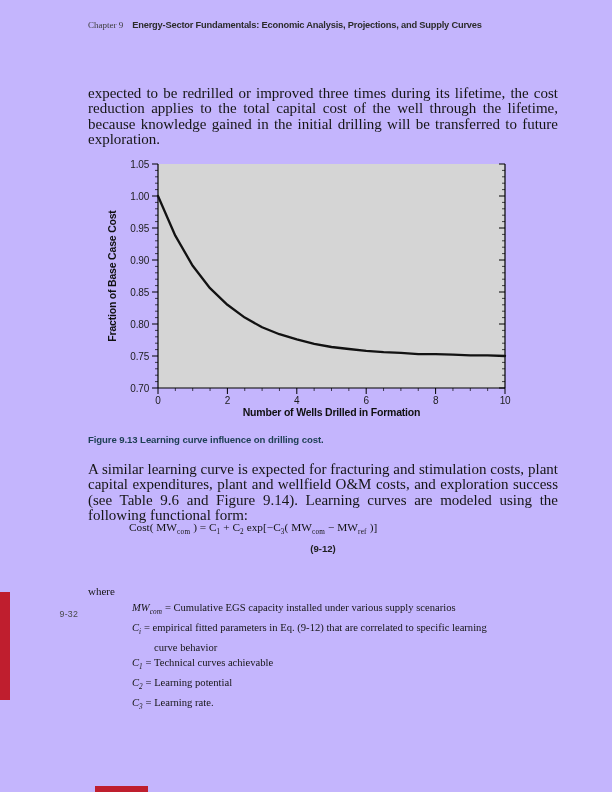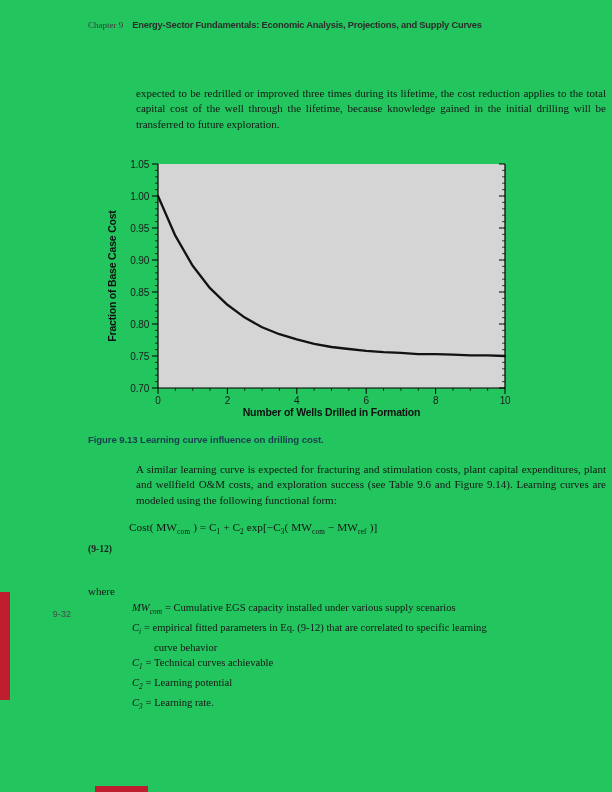--- a/index.html
+++ b/index.html
@@ -1,53 +1,53 @@
 <!DOCTYPE html>
 <html><head>
 <meta charset="utf-8">
 <style>
   html,body{margin:0;padding:0;background:#ffffff;}
   .page{
     position:relative;
     width:612px;height:792px;
-    background:#22c55e;
+    background:#c4b5fd;
     font-family:"Liberation Serif",serif;
     color:#1a1a1a;
     overflow:hidden;
   }
   
   .header{position:absolute;left:88px;top:14px;width:470px;white-space:nowrap;}
   .chapter-label{font-family:"Liberation Serif",serif;font-size:9px;color:#3c3c3c;}
   .header-title{font-family:"Liberation Sans",sans-serif;font-weight:bold;font-size:9.3px;color:#2c2c2c;letter-spacing:-0.2px;margin-left:5px;}
   
-  .para{position:absolute;left:88px;width:470px;font-size:11px;line-height:15.3px;text-align:justify;color:#161616;margin-left:48px;}
+  .para{position:absolute;left:88px;width:470px;font-size:15px;line-height:15.3px;text-align:justify;color:#161616;}
   #para1{top:86px;}
   #para2{top:462px;}
   
   .chart-wrap{position:absolute;left:104px;top:150px;width:412px;height:272px;}
   .tick{font-family:"Liberation Sans",sans-serif;font-size:10px;fill:#1c1c1c;letter-spacing:-0.2px;}
   .axis-title{font-family:"Liberation Sans",sans-serif;font-weight:bold;font-size:10.5px;fill:#101010;letter-spacing:-0.2px;}
   
   .caption{position:absolute;left:88px;top:434px;width:470px;
     font-family:"Liberation Sans",sans-serif;font-weight:bold;font-size:9.6px;
     color:#1c3e52;letter-spacing:-0.1px;}
   
   .equation{position:absolute;left:129px;top:521px;font-size:11.3px;color:#141414;}
   .equation .sub{font-size:7.2px;vertical-align:-2.5px;letter-spacing:0.3px;}
-  .eq-label{position:absolute;left:88px;top:543px;width:470px;text-align:left;
-    font-family:Liberation Serif, serif;font-weight:bold;font-size:9.6px;color:#1e1e1e;}
+  .eq-label{position:absolute;left:88px;top:543px;width:470px;text-align:center;
+    font-family:Liberation Sans, sans-serif;font-weight:bold;font-size:9.6px;color:#1e1e1e;}
   
   .where-lead{position:absolute;left:88px;top:585px;font-size:11px;color:#161616;}
   .def-list{position:absolute;left:108px;top:600px;width:452px;font-size:10.6px;line-height:15.4px;color:#161616;margin-left:24px;}
   .def-item{padding-left:22px;text-indent:-22px;}
   .it{font-style:italic;}
   .sub{font-size:7.2px;vertical-align:-2.5px;letter-spacing:0.2px;}
   
   .side-tab{position:absolute;left:0;top:592px;width:10px;height:108px;background:#bf1e2e;}
-  .page-number{position:absolute;left:46px;top:609px;width:32px;text-align:center;
+  .page-number{position:absolute;left:46px;top:609px;width:32px;text-align:right;
     font-family:"Liberation Sans",sans-serif;font-size:8.8px;color:#4a4a4a;letter-spacing:0.2px;}
   .bottom-tab{position:absolute;left:95px;top:786px;width:53px;height:6px;background:#bf1e2e;}
 </style>
 </head>
 <body>
 
 <div class="page">
 
   <div class="header">
     <span class="chapter-label">Chapter 9</span>

